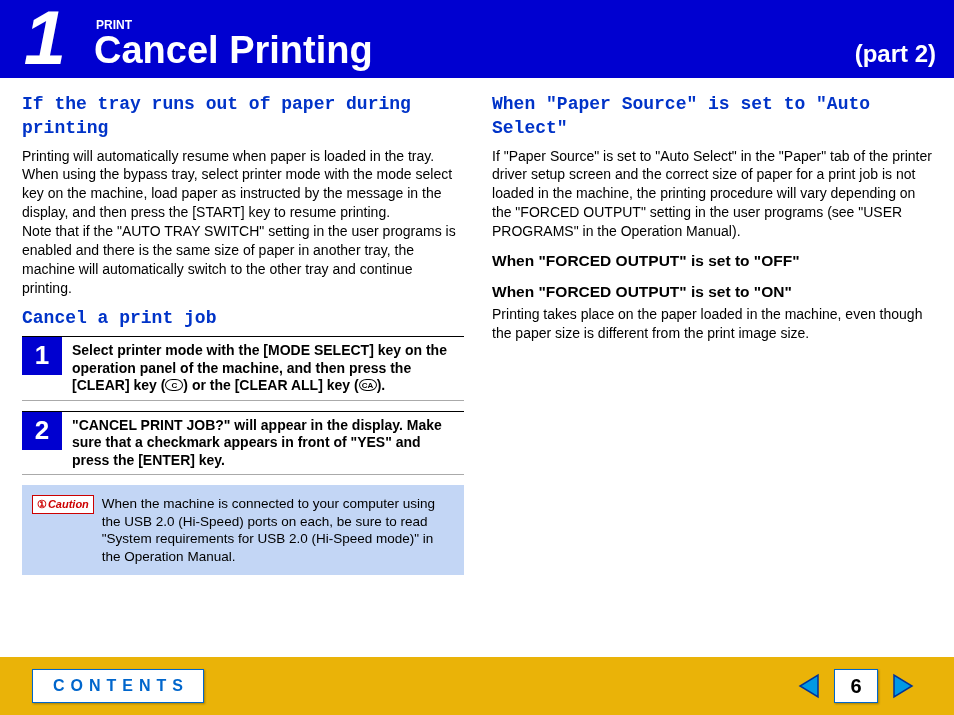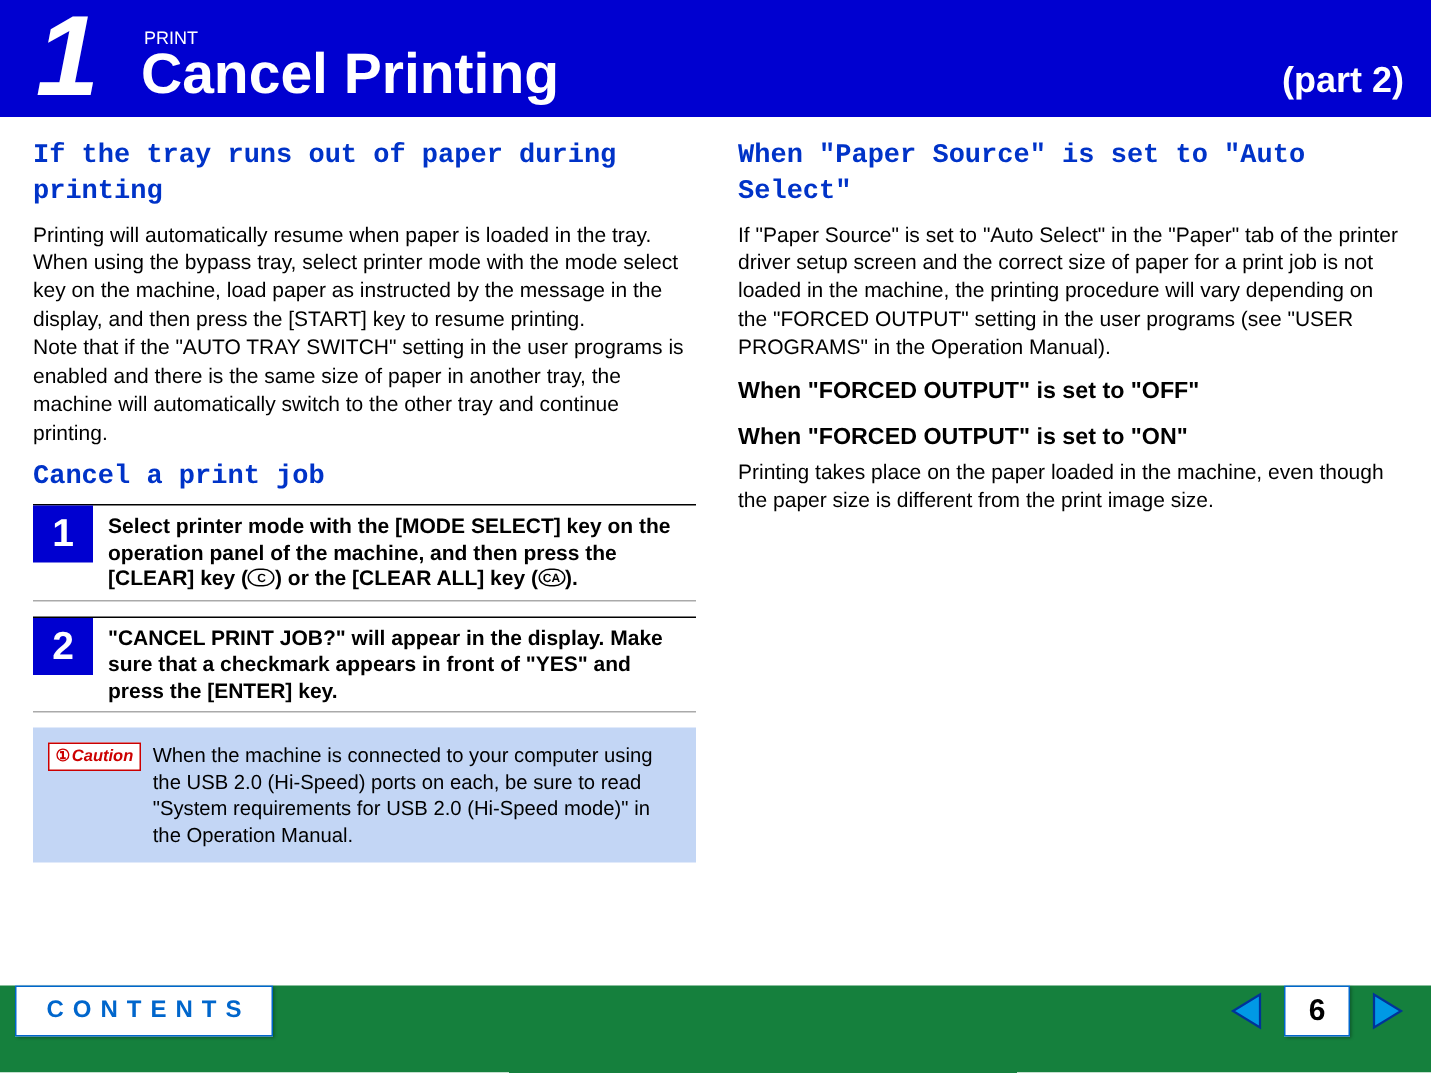--- a/index.html
+++ b/index.html
@@ -26,21 +26,21 @@
     font-weight: bold;
     font-style: italic;
     line-height: 1;
     width: 90px;
     text-align: center;
     margin-bottom: -4px;
   }
   .title-stack { flex: 1; }
   .small-title {
     font-size: 12px;
-    font-weight: normal;
+    font-weight: bold;
     margin-bottom: -3px;
     margin-left: 6px;
   }
   .main-title {
     font-size: 38px;
     font-weight: bold;
     margin-left: 4px;
   }
   .part-label {
     font-size: 24px;
@@ -136,23 +136,24 @@
     line-height:11px;
     text-align:center;
     vertical-align:middle;
     position:relative;
     top:-1px;
   }
   .footer {
     position: absolute;
     left: 0; right: 0; bottom: 0;
     height: 58px;
-    background: #15803d;
-    display: flex;
-    padding: 0 10px;
+    background: #eab308;
+    display: flex;
+    align-items: center;
+    padding: 0 32px;
   }
   .foot-btn, .page-box {
     background: #fff;
     border: 1px solid #0066cc;
     height: 34px;
     display: flex;
     align-items: center;
     justify-content: center;
     margin-right: 28px;
     box-shadow: 1px 1px 2px rgba(0,0,0,0.3);

